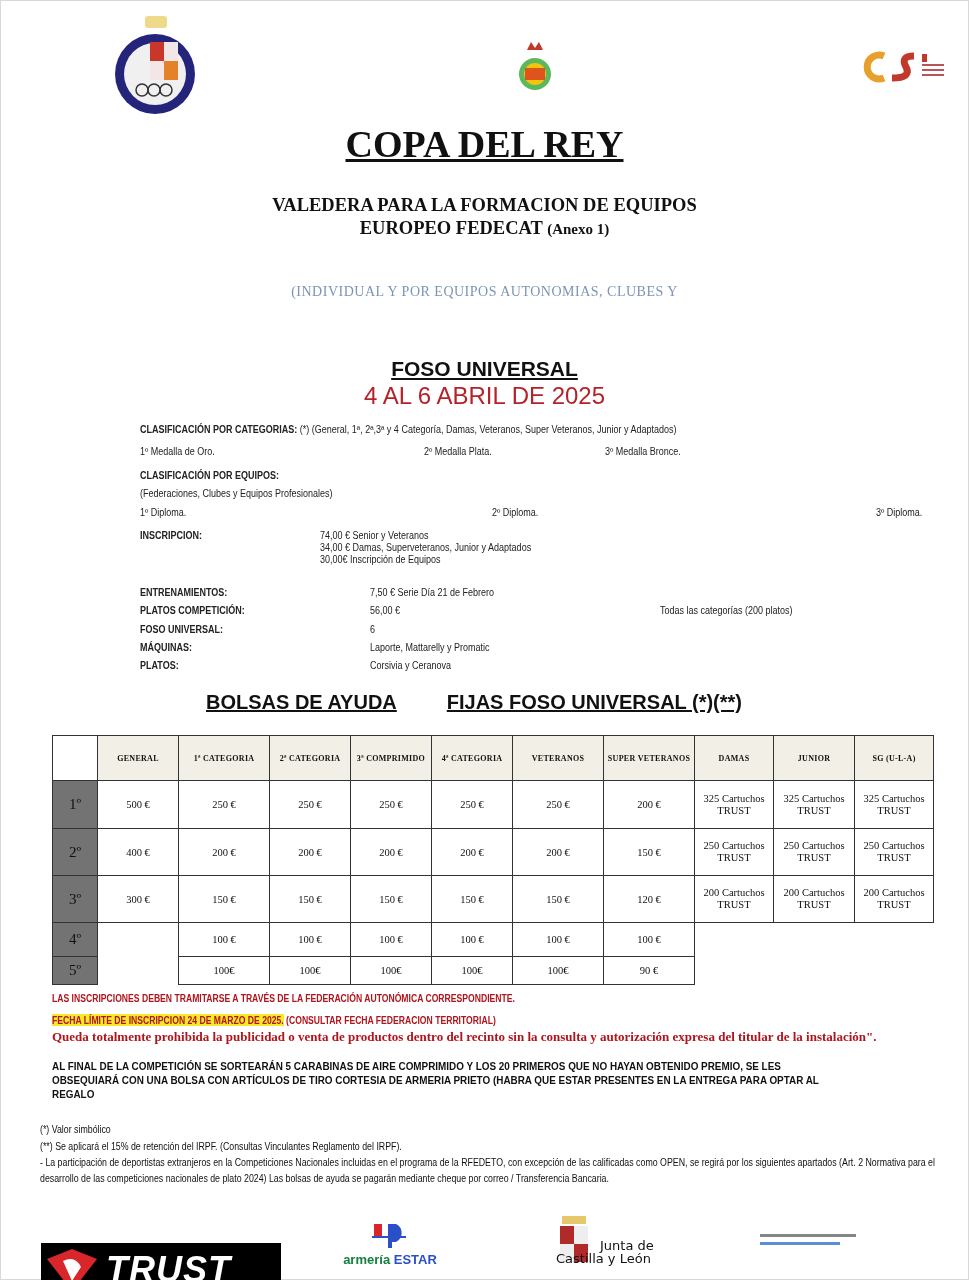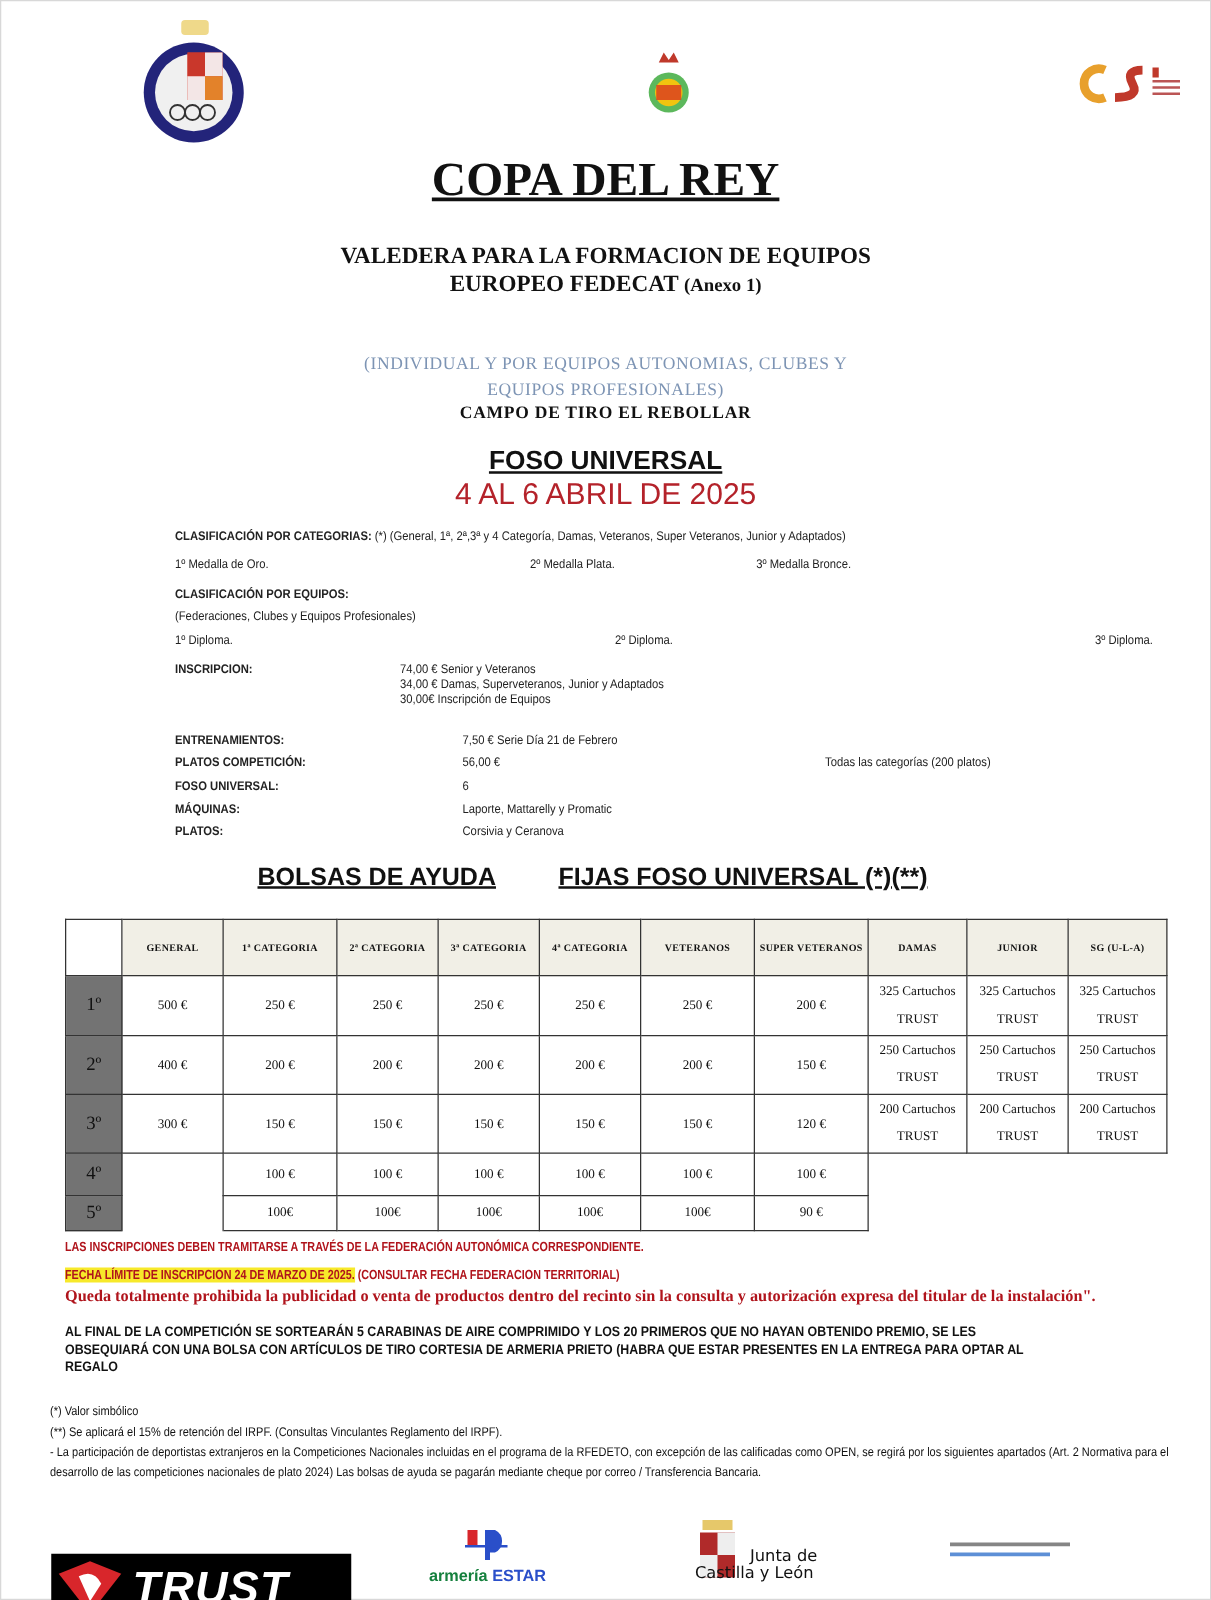--- a/index.html
+++ b/index.html
@@ -16,21 +16,21 @@
   .dates { top:382px; font-family:"Liberation Sans", sans-serif; font-size:24px; color:#b4222a; }
   .sm { font-family:"Liberation Sans", sans-serif; font-size:10px; color:#222; transform:scaleX(0.9); transform-origin:left; white-space:nowrap; }
   .smb { font-weight:bold; }
   .bolsas { top:691px; left:206px; font-family:"Liberation Sans", sans-serif; font-size:20px; font-weight:bold; text-decoration:underline; white-space:nowrap; }
   table.prize { position:absolute; left:52px; top:735px; border-collapse:collapse; font-family:"Liberation Serif", serif; }
   table.prize td, table.prize th { border:1px solid #333; text-align:center; font-size:10.5px; padding:0; }
   table.prize th { background:#f1efe6; font-size:8px; font-weight:bold; height:44px; letter-spacing:0.3px; }
   table.prize td.pos { background:#737373; font-size:15px; width:44px; }
   table.prize td.empty { border:none; }
   table.prize th.corner { background:#fff; }
-  .cart { font-size:11px; line-height:22px; }
+  .cart { font-size:11px; line-height:12px; }
   .red1 { top:992px; left:52px; font-family:"Liberation Sans", sans-serif; font-size:10.5px; font-weight:bold; color:#b0141c; transform:scaleX(0.82); transform-origin:left; white-space:nowrap; }
   .red2 { top:1014px; left:52px; font-family:"Liberation Sans", sans-serif; font-size:10.5px; font-weight:bold; color:#b0141c; transform:scaleX(0.82); transform-origin:left; white-space:nowrap; }
   .hl { background:#f7e92a; }
   .red3 { top:1030px; left:52px; width:880px; font-family:"Liberation Serif", serif; font-size:13px; font-weight:bold; color:#b0141c; line-height:14px; }
   .black1 { top:1059px; left:52px; width:870px; font-family:"Liberation Sans", sans-serif; font-size:11px; font-weight:bold; color:#111; line-height:14px; transform:scaleX(0.9); transform-origin:left; }
   .notes { top:1121px; left:40px; width:960px; font-family:"Liberation Sans", sans-serif; font-size:10px; color:#111; line-height:17px; transform:scaleX(0.88); transform-origin:left; }
   .logo-trust { left:41px; top:1216px; width:240px; height:54px; background:#000000;margin-top:27px; }
   .trust-text { position:absolute; left:65px; top:6px; font-family:"Liberation Sans", sans-serif; font-style:italic; font-weight:bold; font-size:36px; color:#fff; letter-spacing:1px; }
   .prieto { left:325px; top:1222px; width:130px; height:50px; text-align:center; font-family:"Liberation Sans", sans-serif; }
   .junta { left:556px; top:1214px; width:140px; height:60px; font-family:"DejaVu Sans", sans-serif; }
@@ -74,24 +74,22 @@
   </svg>
 </div>
 
 <div class="abs center title">COPA DEL REY</div>
 <div class="abs center sub">
   <div>VALEDERA PARA LA FORMACION DE EQUIPOS</div>
   <div><span>EUROPEO FEDECAT</span> <small>(Anexo 1)</small></div>
 </div>
 <div class="abs center blue">
   <div>(INDIVIDUAL Y POR EQUIPOS AUTONOMIAS, CLUBES Y</div>
-  <div>EQUIPOS PROFESIONALES)</div>
 </div>
 <div class="abs center venue">
-  <div>CAMPO DE TIRO EL REBOLLAR</div>
 </div>
 <div class="abs center foso">FOSO UNIVERSAL</div>
 <div class="abs center dates">4 AL 6 ABRIL DE 2025</div>
 
 <div class="abs sm" style="left:140px;top:424px;">
   <span class="smb">CLASIFICACIÓN POR CATEGORIAS:</span>
   <span>(*) (General, 1ª, 2ª,3ª y 4 Categoría, Damas, Veteranos, Super Veteranos, Junior y Adaptados)</span>
 </div>
 <div class="abs sm" style="left:140px;top:446px;">1º    Medalla de Oro.</div>
 <div class="abs sm" style="left:424px;top:446px;">2º    Medalla Plata.</div>
@@ -126,21 +124,21 @@
   <span>BOLSAS DE AYUDA</span><span style="display:inline-block;width:50px;"></span><span>FIJAS  FOSO UNIVERSAL (*)(**)</span>
 </div>
 
 <table class="prize">
   <tbody>
       <tr>
     <th class="corner" style="width:44px;"></th>
     <th style="width:80px;">GENERAL</th>
     <th style="width:90px;">1ª CATEGORIA</th>
     <th style="width:80px;">2ª CATEGORIA</th>
-    <th style="width:80px;">3ª CATEGORIA</th>
+    <th style="width:80px;">3ª COMPRIMIDO</th>
     <th style="width:80px;">4ª CATEGORIA</th>
     <th style="width:90px;">VETERANOS</th>
     <th style="width:90px;">SUPER VETERANOS</th>
     <th style="width:78px;">DAMAS</th>
     <th style="width:80px;">JUNIOR</th>
     <th style="width:78px;">SG (U-L-A)</th>
   </tr>
   <tr style="height:48px;">
     <td class="pos">1º</td>
     <td>500 €</td>

